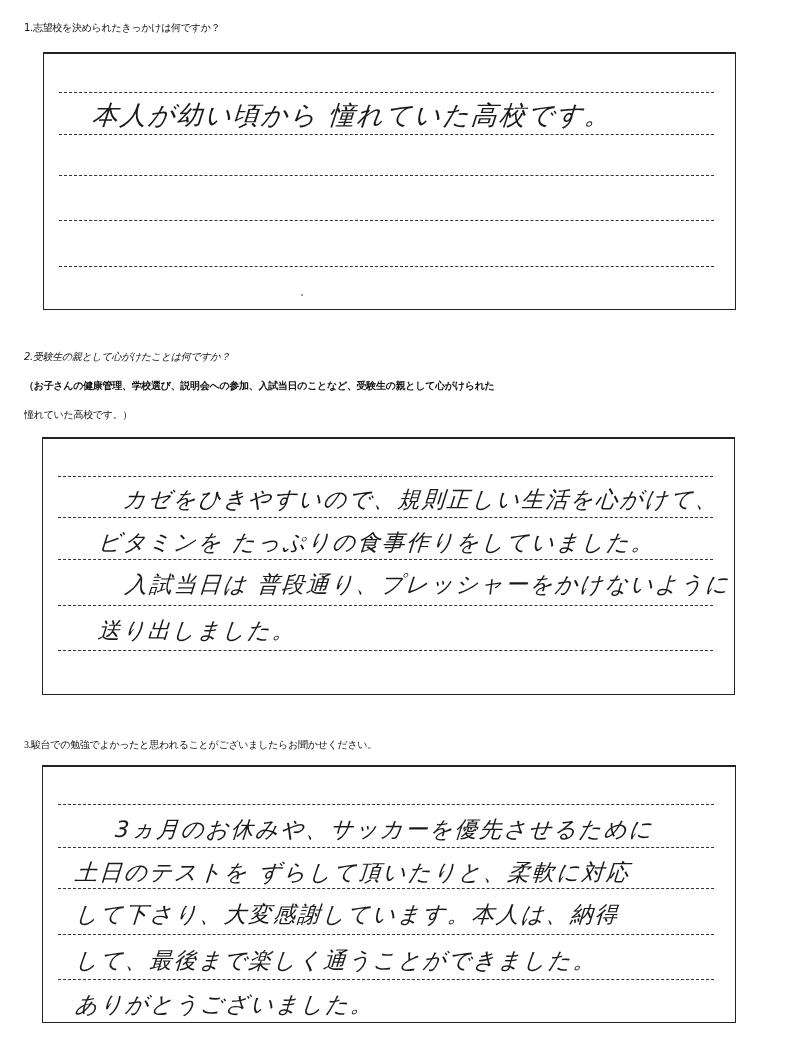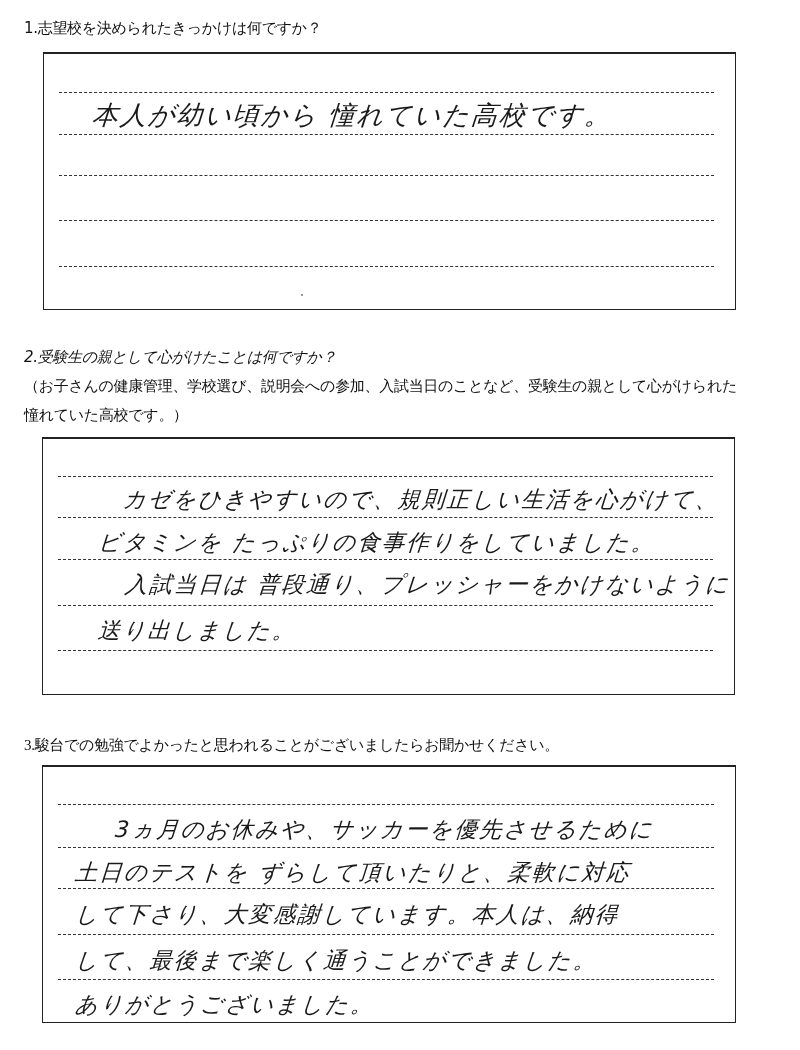--- a/index.html
+++ b/index.html
@@ -1,18 +1,18 @@
 <!DOCTYPE html>
 <html><head>
 <meta charset="utf-8">
 <style>
   html, body { margin: 0; padding: 0; background: #ffffff; }
   body { width: 800px; height: 1050px; position: relative; overflow: hidden;
          font-family: "DejaVu Sans", sans-serif; color: #111; }
-  .q { position: absolute; left: 24px; font-size: 15px; line-height: 20px; letter-spacing: -0.3px; white-space: nowrap; }
+  .q { position: absolute; left: 24px; font-size: 10px; line-height: 20px; letter-spacing: -0.3px; white-space: nowrap; }
   .box { position: absolute; border: 1.5px solid #222; border-top-width: 2px; box-sizing: border-box; background: #fff; }
   .dash { position: absolute; left: 15px; right: 21px; height: 0; border-top: 1.6px dashed #333; }
   .hw { position: absolute; font-family: "DejaVu Sans", sans-serif; font-weight: 300; color: #1a1a1a;
         white-space: nowrap; font-style: italic; letter-spacing: 2px; transform: skewX(-4deg); }
   .dot { position: absolute; width: 2px; height: 2px; background: #777; border-radius: 1px; }
 </style>
 </head>
 <body>
 
 <div class="q" style="top:18px;">1.志望校を決められたきっかけは何ですか？</div>
@@ -20,21 +20,21 @@
   <div class="dash" style="top:38px;"></div>
   <div class="dash" style="top:80px;"></div>
   <div class="dash" style="top:121px;"></div>
   <div class="dash" style="top:166px;"></div>
   <div class="dash" style="top:212px;"></div>
   <div class="hw" style="left:48px; top:44px; font-size:26px;">本人が幼い頃から 憧れていた高校です。</div>
   <div class="dot" style="left:257px; top:240px;"></div>
 </div>
 
 <div class="q" style="top:347px;font-style:italic;">2.受験生の親として心がけたことは何ですか？</div>
-<div class="q" style="top:376px;">（お子さんの健康管理、学校選び、説明会への参加、入試当日のことなど、受験生の親として心がけられた</div>
+<div class="q" style="top:376px;font-weight:bold;">（お子さんの健康管理、学校選び、説明会への参加、入試当日のことなど、受験生の親として心がけられた</div>
 <div class="q" style="top:405px;">憧れていた高校です。）</div>
 <div class="box" style="left:42px; top:437px; width:693px; height:258px;">
   <div class="dash" style="top:37px;"></div>
   <div class="dash" style="top:78px;"></div>
   <div class="dash" style="top:120px;"></div>
   <div class="dash" style="top:166px;"></div>
   <div class="dash" style="top:211px;"></div>
   <div class="hw" style="left:80px; top:45px; font-size:22.5px;">カゼをひきやすいので、規則正しい生活を心がけて、</div>
   <div class="hw" style="left:55px; top:88px; font-size:22.5px;">ビタミンを たっぷりの食事作りをしていました。</div>
   <div class="hw" style="left:82px; top:130px; font-size:22.5px;">入試当日は 普段通り、プレッシャーをかけないように</div>

